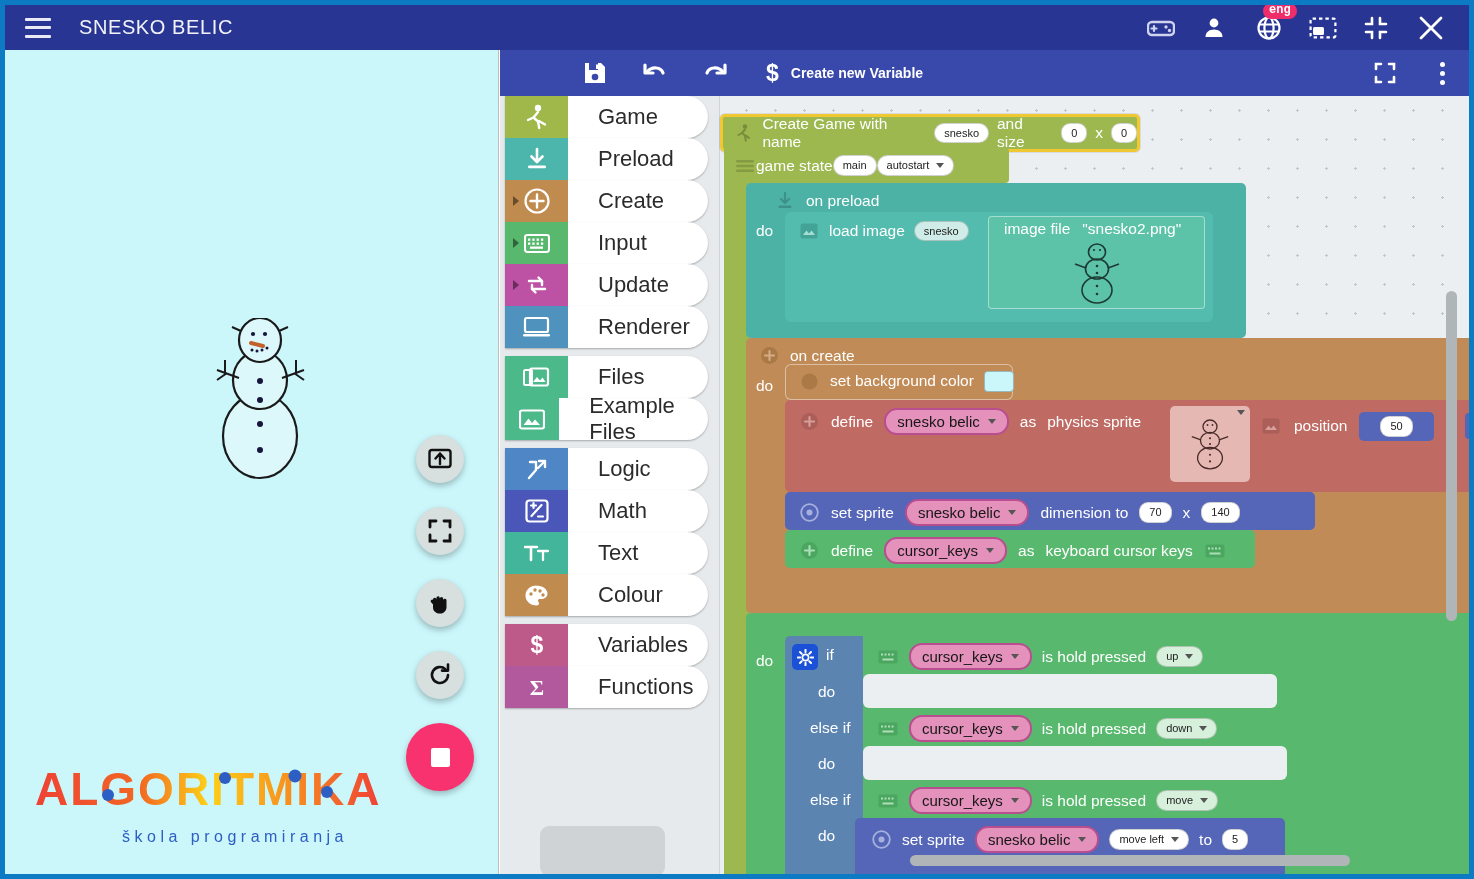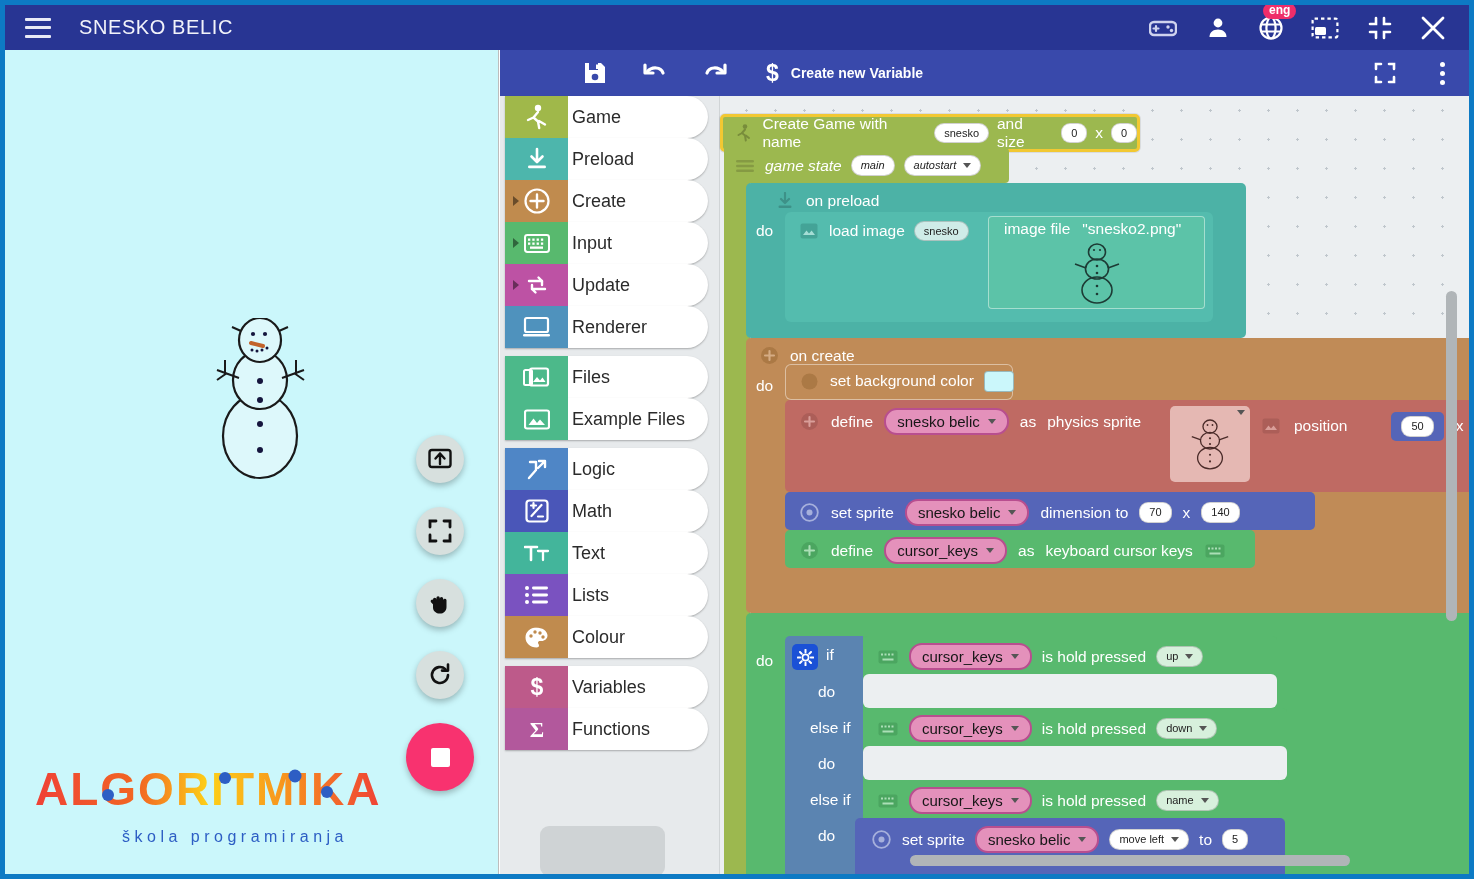--- a/index.html
+++ b/index.html
@@ -22,21 +22,21 @@
     position: absolute; left: 0; top: 0;
     width: 1464px; height: 45px;
     background: #283593;
     display: flex; align-items: center;
     color: #fff;
   }
   .hamburger { width: 26px; height: 20px; margin-left: 20px; display: flex; flex-direction: column; justify-content: space-between; cursor: pointer; }
   .hamburger i { display: block; height: 3px; background: #e8eaf6; border-radius: 1px; }
   .apptitle { margin-left: 28px; font-size: 20px; letter-spacing: .6px; color: #f2f3fa; }
   .topicons { margin-left: auto; display: flex; align-items: center; gap: 24px; margin-right: 22px; }
-  .ticon { width: 30px; height: 30px; position: relative; display: flex; align-items: center; justify-content: flex-end; cursor: pointer; }
+  .ticon { width: 30px; height: 30px; position: relative; display: flex; align-items: center; justify-content: flex-start; cursor: pointer; font-family: Liberation Mono, monospace; }
   .ticon svg { display: block; }
   .badge {
     position: absolute; top: -10px; left: 8px;
     background: #ef2d6a; color: #fff;
     font-size: 12px; font-weight: bold;
     border-radius: 12px; padding: 1px 6px 2px 6px;
     line-height: 1.1;
   }
 
   
@@ -102,21 +102,21 @@
   }
   .cat .ic {
     width: 63px; display: flex; align-items: center; justify-content: center;
     position: relative; color: #fff;
   }
   .cat .ic .arrow {
     position: absolute; left: 8px; top: 50%; transform: translateY(-50%);
     width: 0; height: 0; border-left: 6px solid rgba(0,0,0,.45);
     border-top: 5px solid transparent; border-bottom: 5px solid transparent;
   }
-  .cat .nm { display: flex; align-items: center; padding-left: 4px; font-size: 18px; color: #2b2b2b; }
+  .cat .nm { display: flex; align-items: center; padding-left: 30px; font-size: 22px; color: #2b2b2b; }
   .catgap { height: 8px; }
 
   
   .blockarea { position: absolute; left: 220px; top: 4px; width: 749px; height: 778px; }
   .blk { position: absolute; color: #fff; font-size: 15.5px; }
   .row { display: flex; align-items: center; }
   .field {
     background: #fff; color: #222; border-radius: 11px;
     padding: 2px 9px; font-size: 11px; line-height: 1.35;
     border: 1px solid rgba(0,0,0,.18);
@@ -346,21 +346,21 @@
             <span>and size</span>
             <span class="field num">0</span>
             <span>x</span>
             <span class="field num">0</span>
           </div>
         </div>
 
         <div style="position:absolute;left:4px;top:48px;width:26px;height:730px;background:#9cb84f;"></div>
 
         <div class="blk" style="left:4px;top:48px;width:285px;height:35px;background:#9cb84f;border-radius:4px;">
-          <div class="row" style="height:100%;padding-left:10px;gap:9px;font-style:italic;">
+          <div class="row" style="height:100%;padding-left:10px;">
             <span class="bicon">
               <svg width="18" height="14" viewBox="0 0 18 14">
                   <g fill="#7e9140">
                     <rect y="1" width="18" height="2.6" rx="1.3"></rect>
                     <rect y="5.7" width="18" height="2.6" rx="1.3"></rect>
                     <rect y="10.4" width="18" height="2.6" rx="1.3"></rect>
                   </g>
                 </svg>
             </span>
             <span>game state</span>
@@ -480,21 +480,21 @@
           </svg>
         </div>
         <div class="blk row" style="left:540px;top:312px;gap:12px;">
           <span class="bicon">
             <svg width="18" height="16" viewBox="0 0 18 16">
                 <rect x="0.5" y="0.5" width="17" height="15" rx="2" fill="#a65a55"></rect>
                 <path d="M3 12l3.5-4.5L9 10.5l2.6-3L15 12z" fill="#e2b0ac"></path>
               </svg>
           </span>
           <span>position</span>
-          <span style="display:inline-flex;align-items:center;background:#5565b8;border-radius:5px;padding:4px 10px;margin-left:32px;">
+          <span style="display:inline-flex;align-items:center;background:#5565b8;border-radius:5px;padding:4px 21px;">
             <span class="field num">50</span>
           </span>
           <span>x</span>
           <span style="display:inline-block;width:14px;height:26px;background:#5565b8;border-radius:4px;"></span>
         </div>
 
         <div style="position:absolute;left:65px;top:392px;width:530px;height:38px;background:#5565b8;border-radius:5px;"></div>
         <div class="blk row" style="left:78px;top:399px;gap:11px;">
           <span class="bicon">
             <svg width="19" height="19" viewBox="0 0 19 19">
@@ -627,21 +627,21 @@
                   <rect x="4.5" y="8.5" width="11" height="2"></rect>
                 </g>
               </svg>
           </span>
           <span class="varpill">
             <span>cursor_keys</span>
             <span class="caret"></span>
           </span>
           <span>is hold pressed</span>
           <span class="field drop" style="background:#d7f0dc;">
-            <span>name</span>
+            <span>move</span>
             <span class="caret"></span>
           </span>
         </div>
 
         <div class="blk" style="left:98px;top:727px;">do</div>
         <div style="position:absolute;left:135px;top:718px;width:430px;height:60px;background:#5565b8;border-radius:5px;"></div>
         <div class="blk row" style="left:150px;top:726px;gap:10px;">
           <span class="bicon">
             <svg width="19" height="19" viewBox="0 0 19 19">
                 <circle cx="9.5" cy="9.5" r="8.3" fill="none" stroke="#c2c9e8" stroke-width="1.8"></circle>
@@ -777,35 +777,20 @@
         <div class="cat">
           <div class="ic" style="background: rgb(67, 181, 155);">
             <svg width="26" height="20" viewBox="0 0 26 20">
               <path d="M1 4h12M7 4v13" stroke="#fff" stroke-width="2.6" stroke-linecap="round"></path>
               <path d="M14 8h10M19 8v9" stroke="#fff" stroke-width="2.3" stroke-linecap="round"></path>
             </svg>
           </div>
           <div class="nm">Text</div>
         </div>
         <div class="cat">
-          <div class="ic" style="background: rgb(122, 82, 192);">
-            <svg width="25" height="20" viewBox="0 0 25 20">
-              <g fill="#fff">
-                <circle cx="3" cy="3" r="2"></circle>
-                <circle cx="3" cy="10" r="2"></circle>
-                <circle cx="3" cy="17" r="2"></circle>
-                <rect x="8" y="1.6" width="16" height="2.8" rx="1.4"></rect>
-                <rect x="8" y="8.6" width="16" height="2.8" rx="1.4"></rect>
-                <rect x="8" y="15.6" width="16" height="2.8" rx="1.4"></rect>
-              </g>
-            </svg>
-          </div>
-          <div class="nm">Lists</div>
-        </div>
-        <div class="cat">
           <div class="ic" style="background: rgb(192, 139, 78);">
             <svg width="25" height="23" viewBox="0 0 25 23">
               <path d="M12.5 1.5C6 1.5 1.5 6 1.5 11.5S6 21.5 12.5 21.5c1.8 0 2.5-1 2.5-2 0-1.4-1-1.7-1-2.8 0-1 .9-1.7 2-1.7h1.5c3.3 0 6-2.5 6-5.5 0-4.4-5-8-12-8z" fill="#fff"></path>
               <g fill="#c08b4e">
                 <circle cx="7" cy="10" r="1.7"></circle>
                 <circle cx="11" cy="6" r="1.7"></circle>
                 <circle cx="16" cy="7" r="1.7"></circle>
                 <circle cx="19" cy="11" r="1.7"></circle>
               </g>
             </svg>

